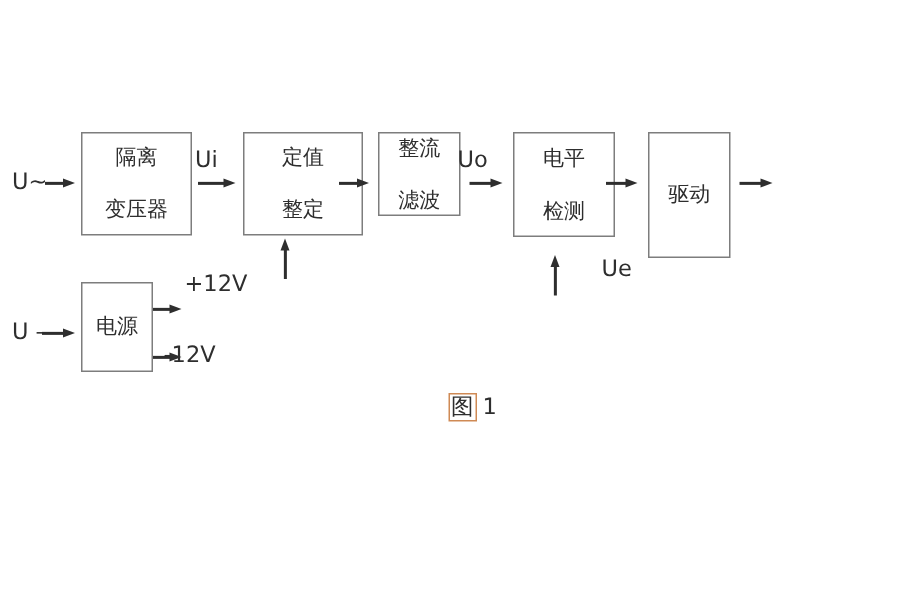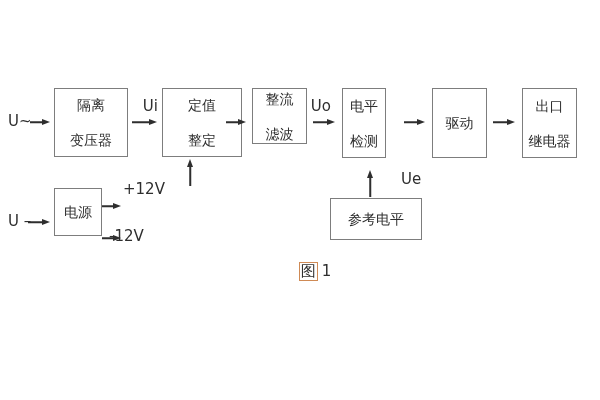--- a/index.html
+++ b/index.html
@@ -55,21 +55,21 @@
     border-right:3.5px solid transparent;
   }
   
   .siglabel{
     position:absolute;
     font-size:15px;
     line-height:1;
     white-space:nowrap;
     color:#2e2e2e;
   }
-  .siglabel.center{text-align:right;}
+  .siglabel.center{text-align:left;}
   
   .caption{
     position:absolute;
     left:285px;top:262px;width:60px;
     display:flex;align-items:center;justify-content:center;gap:4px;
     font-size:15px;line-height:1;
   }
   .caption .figchar{
     border:1px solid #cf8a55;
     padding:1px 1px;
@@ -88,42 +88,35 @@
   <div class="box" style="left:162px;top:88px;width:80px;height:69px">
     <span class="bl">定值</span>
     <span class="bl">整定</span>
   </div>
 
   <div class="box" style="left:252px;top:88px;width:55px;height:56px">
     <span class="bl">整流</span>
     <span class="bl">滤波</span>
   </div>
 
-  <div class="box" style="left:342px;top:88px;width:44px;height:70px">
+  <div class="box" style="left:342px;top:88px;width:68px;height:70px">
     <span class="bl">电平</span>
     <span class="bl">检测</span>
   </div>
 
-  <div class="box" style="left:432px;top:88px;width:55px;height:70px">
+  <div class="box" style="left:432px;top:88px;width:55px;height:84px">
     <span class="bl">驱动</span>
   </div>
 
-  <div class="box" style="left:522px;top:88px;width:55px;height:70px">
-    <span class="bl">出口</span>
-    <span class="bl">继电器</span>
-  </div>
 
-  <div class="box" style="left:54px;top:188px;width:48px;height:48px">
+  <div class="box" style="left:54px;top:188px;width:48px;height:60px">
     <span class="bl">电源</span>
   </div>
 
 
-  <div class="box" style="left:330px;top:198px;width:92px;height:42px">
-    <span class="bl">参考电平</span>
-  </div>
 
   <div class="harrow" style="left:30px;top:118px;width:20px">
     <span class="shaft"></span>
     <span class="head"></span>
   </div>
 
   <div class="harrow" style="left:132px;top:118px;width:25px">
     <span class="shaft"></span>
     <span class="head"></span>
   </div>

